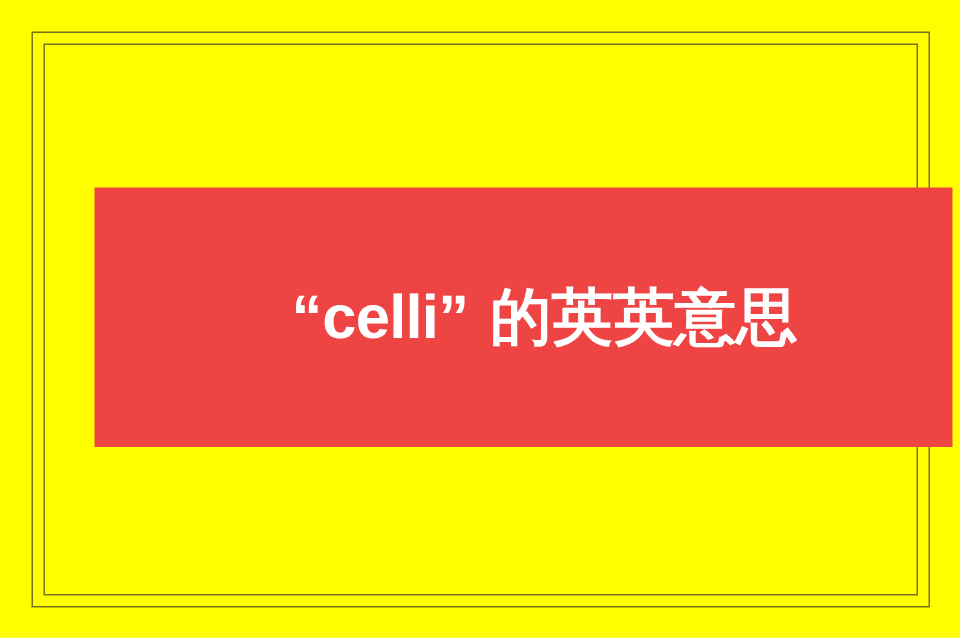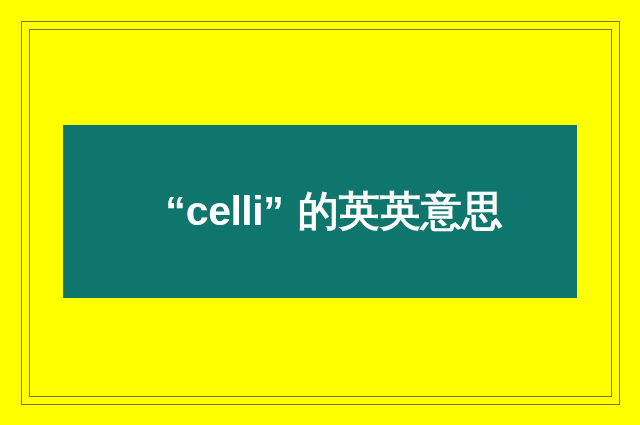--- a/index.html
+++ b/index.html
@@ -43,23 +43,23 @@
     border: 1.5px solid #787420;
     box-sizing: border-box;
     pointer-events: none;
   }
 
   
   .content-panel {
     position: absolute;
     left: 63px;
     top: 125px;
-    width: 514px;
+    width: 572px;
     height: 173px;
-    background: #0f766e;
+    background: #ef4444;
     box-sizing: border-box;
     display: flex;
     align-items: center;
     justify-content: center;
     overflow: hidden;
     padding-left: 28px;
   }
 
   .heading {
     width: 340px;

